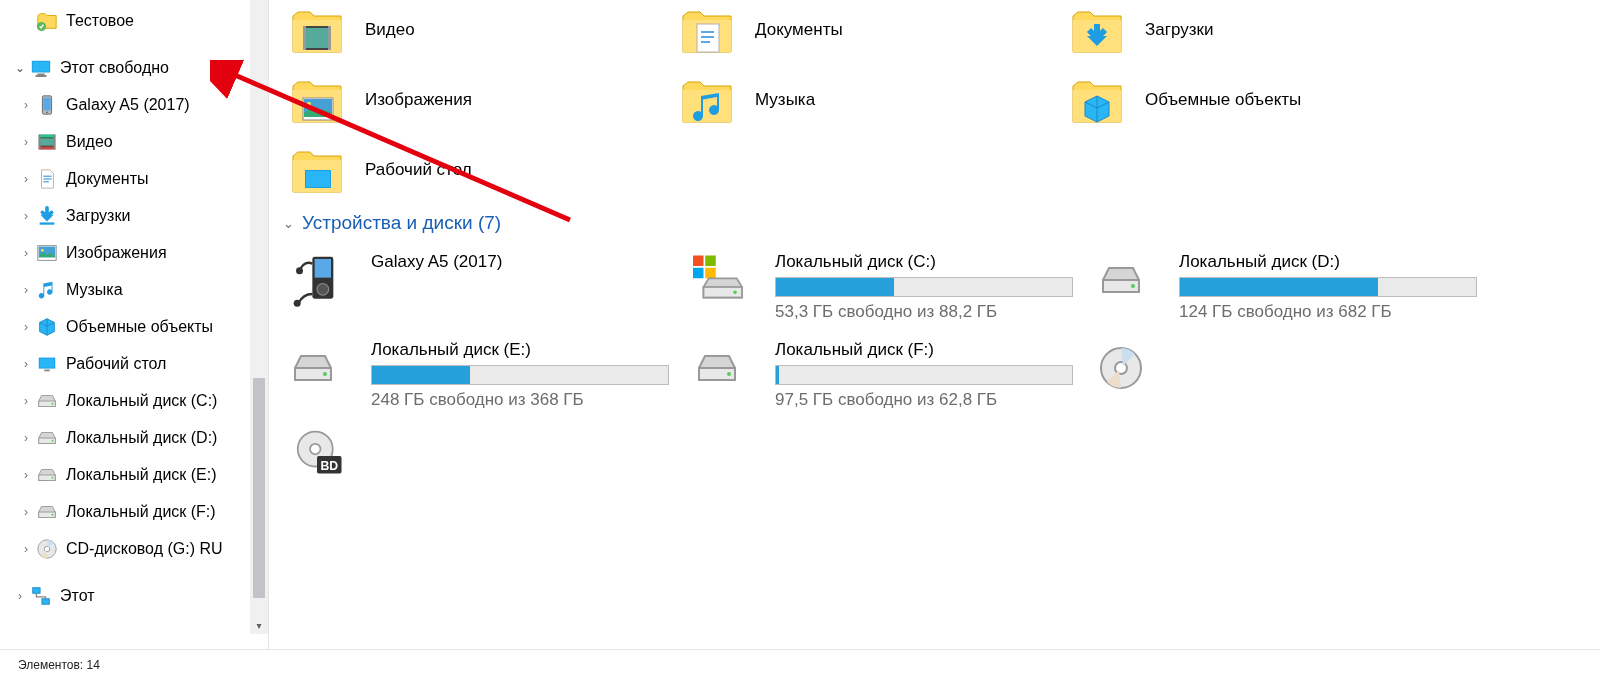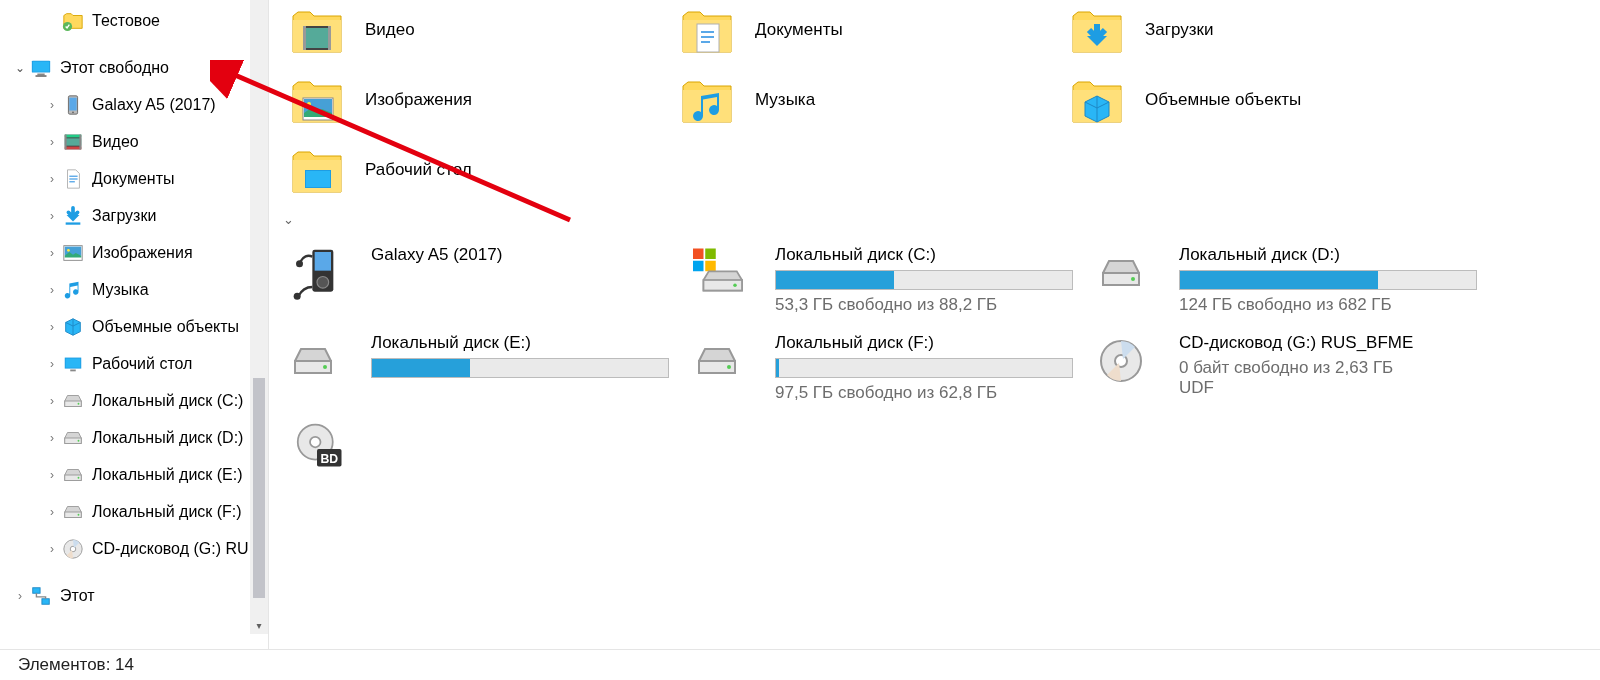--- a/index.html
+++ b/index.html
@@ -8,38 +8,38 @@
 .sidebar{width:268px;background:#fff;border-right:1px solid #e5e5e5;position:relative;overflow:hidden}
 .scrollbar{position:absolute;right:0;top:0;bottom:15px;width:18px;background:#f0f0f0;display:flex;flex-direction:column;justify-content:flex-end}
 .scrollbar-thumb{background:#c2c3c9;margin:0 3px 18px;height:220px}
 .scrollbar-down{height:18px;background:#f0f0f0;display:flex;align-items:center;justify-content:center;color:#606060;font-size:10px}
 .tree{padding-top:2px}
 .tree-item{display:flex;align-items:center;height:37px;padding-left:10px;cursor:default;white-space:nowrap;overflow:hidden}
 .chev{width:20px;text-align:center;color:#777;font-size:12px}
 .chev.exp{color:#555}
 .ti-icon{width:22px;height:22px;margin-right:8px;display:flex;align-items:center;justify-content:center}
 .ti-label{font-size:16px;white-space:nowrap}
-.indent{padding-left:42px}
+.indent{padding-left:16px}
 .content{flex:1;padding:0 10px 0 20px;overflow:auto}
 .folders{display:grid;grid-template-columns:repeat(4,360px);gap:10px 30px}
 .folder{display:flex;align-items:center;height:60px}
 .folder-icon{width:56px;height:56px;margin-right:20px;display:flex;align-items:center;justify-content:center}
 .folder-label{font-size:17px}
 .section-header{display:flex;align-items:center;margin:12px 0 18px -6px}
 .section-chev{color:#666;font-size:13px;margin-right:8px}
 .section-title{color:#1a5fb4;font-size:19px}
 .drives{display:grid;grid-template-columns:repeat(3,400px);gap:18px 4px}
 .drive{display:flex;align-items:flex-start}
 .drive-icon{width:68px;height:56px;margin-right:14px;display:flex;align-items:center;justify-content:flex-start}
 .drive-info{flex:1;padding-right:20px}
 .drive-name{font-size:17px;margin-bottom:5px}
 .drive-bar{height:18px;background:#eaeaea;border:1px solid #bcbcbc;margin-bottom:5px;position:relative}
 .drive-bar-fill{position:absolute;left:0;top:0;bottom:0;background:#26a0da}
 .drive-sub{font-size:17px;color:#6d6d6d}
-.status{border-top:1px solid #e5e5e5;height:30px;display:flex;align-items:center;padding-left:18px;font-size:17px;color:#222}
+.status{border-top:1px solid #e5e5e5;height:30px;display:flex;align-items:center;padding-left:18px;font-size:12px;color:#222}
 .arrow{position:absolute;left:210px;top:60px;width:380px;height:170px;pointer-events:none}
 
 svg{display:block}
 </style>
 </head>
 <body>
 
 <div class="win">
   <div class="main">
     <div class="sidebar">
@@ -321,20 +321,21 @@
                 <path d="M4 18h48v32H4z" fill="#ffe07a"></path>
                 <rect x="16" y="28" width="26" height="18" fill="#1e9de3"></rect>
                 <rect x="17" y="29" width="24" height="16" fill="#29b6f6"></rect>
               </svg>
             </span>
             <span class="folder-label">Рабочий стол</span>
           </div>
         </div>
       <div class="section-header">
         <span class="section-chev">⌄</span>
+        <span class="section-title">Устройства и диски (7)</span>
       </div>
       <div class="drives" id="drives">
           <div class="drive">
             <span class="drive-icon">
               <svg width="56" height="56" viewBox="0 0 48 48">
                 <rect x="20" y="4" width="18" height="36" rx="2" fill="#333"></rect>
                 <rect x="22" y="6" width="14" height="16" fill="#5aa8e8"></rect>
                 <circle cx="29" cy="32" r="5" fill="#555" stroke="#888"></circle>
                 <path d="M20 36c-6 0-10 4-12 8M20 10c-4-2-8 0-10 4" stroke="#333" stroke-width="2" fill="none"></path>
                 <circle cx="7" cy="44" r="3" fill="#333"></circle>
@@ -390,20 +391,21 @@
                 <path d="M3 12l3-6h12l3 6v6H3z" fill="#d5d5d5" stroke="#999"></path>
                 <rect x="3" y="12" width="18" height="6" fill="#e8e8e8" stroke="#999"></rect>
                 <circle cx="18" cy="15" r="1" fill="#5c5"></circle>
               </svg>
             </span>
             <div class="drive-info">
               <div class="drive-name">Локальный диск (E:)</div>
               <div class="drive-bar">
                 <div class="drive-bar-fill" style="width:33%"></div>
               </div>
+              <div class="drive-sub">248 ГБ свободно из 368 ГБ</div>
             </div>
           </div>
           <div class="drive">
             <span class="drive-icon">
               <svg width="48" height="48" viewBox="0 0 24 24">
                 <path d="M3 12l3-6h12l3 6v6H3z" fill="#d5d5d5" stroke="#999"></path>
                 <rect x="3" y="12" width="18" height="6" fill="#e8e8e8" stroke="#999"></rect>
                 <circle cx="18" cy="15" r="1" fill="#5c5"></circle>
               </svg>
             </span>
@@ -417,25 +419,20 @@
           </div>
           <div class="drive">
             <span class="drive-icon">
               <svg width="48" height="48" viewBox="0 0 24 24">
                 <circle cx="12" cy="12" r="10" fill="#e8e8e8" stroke="#999"></circle>
                 <circle cx="12" cy="12" r="3" fill="#fff" stroke="#999"></circle>
                 <path d="M12 2a10 10 0 017 3l-6 6z" fill="#cde"></path>
                 <path d="M12 22a10 10 0 01-7-3l6-6z" fill="#edc"></path>
               </svg>
             </span>
-            <div class="drive-info">
-              <div class="drive-name">CD-дисковод (G:) RUS_BFME</div>
-              <div class="drive-sub">0 байт свободно из 2,63 ГБ</div>
-              <div class="drive-sub">UDF</div>
-            </div>
           </div>
           <div class="drive">
             <span class="drive-icon">
               <svg width="56" height="56" viewBox="0 0 32 32">
                 <circle cx="15" cy="12" r="10" fill="#e8e8e8" stroke="#999"></circle>
                 <circle cx="15" cy="12" r="3" fill="#fff" stroke="#999"></circle>
                 <rect x="16" y="16" width="14" height="10" rx="1" fill="#333"></rect>
                 <text x="23" y="24" font-size="7" fill="#fff" text-anchor="middle" font-weight="bold">BD</text>
               </svg>
             </span>

